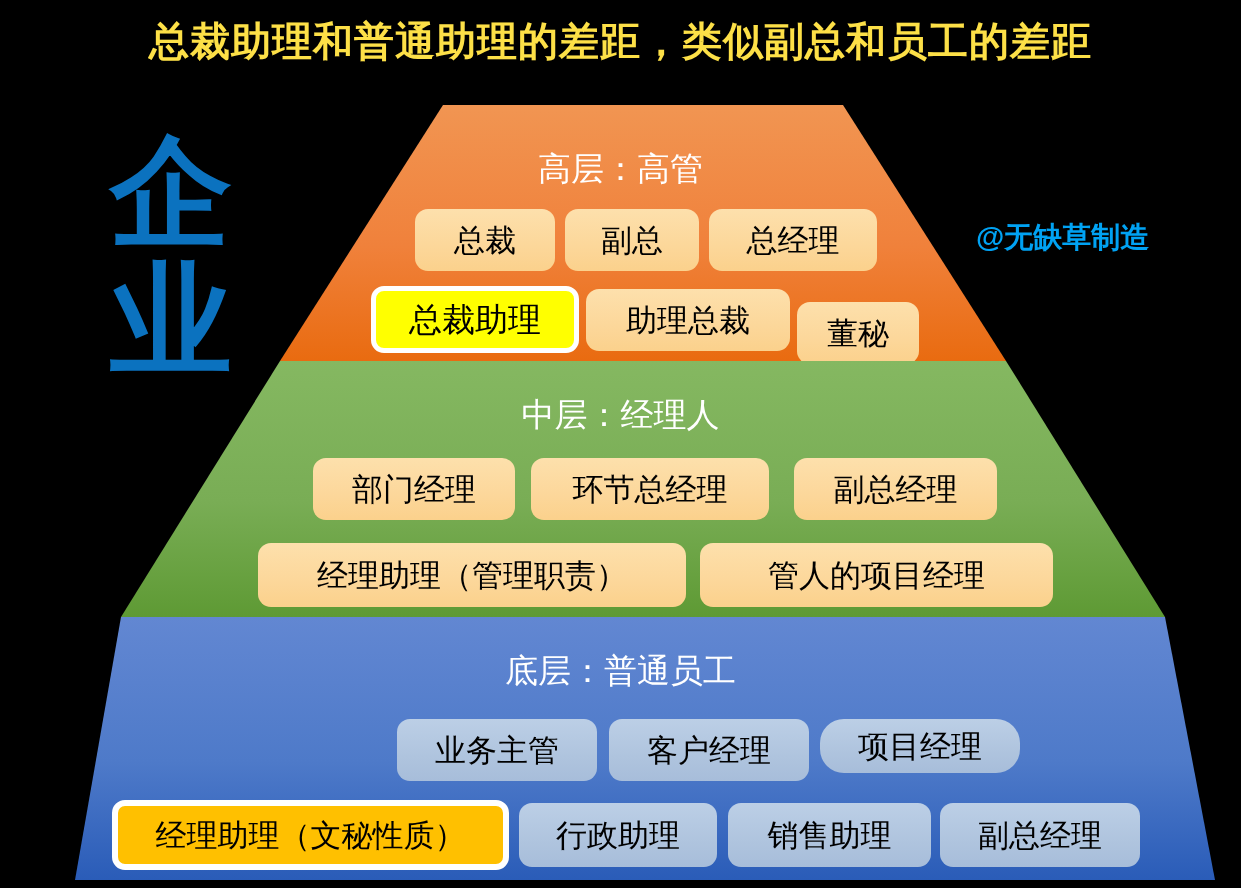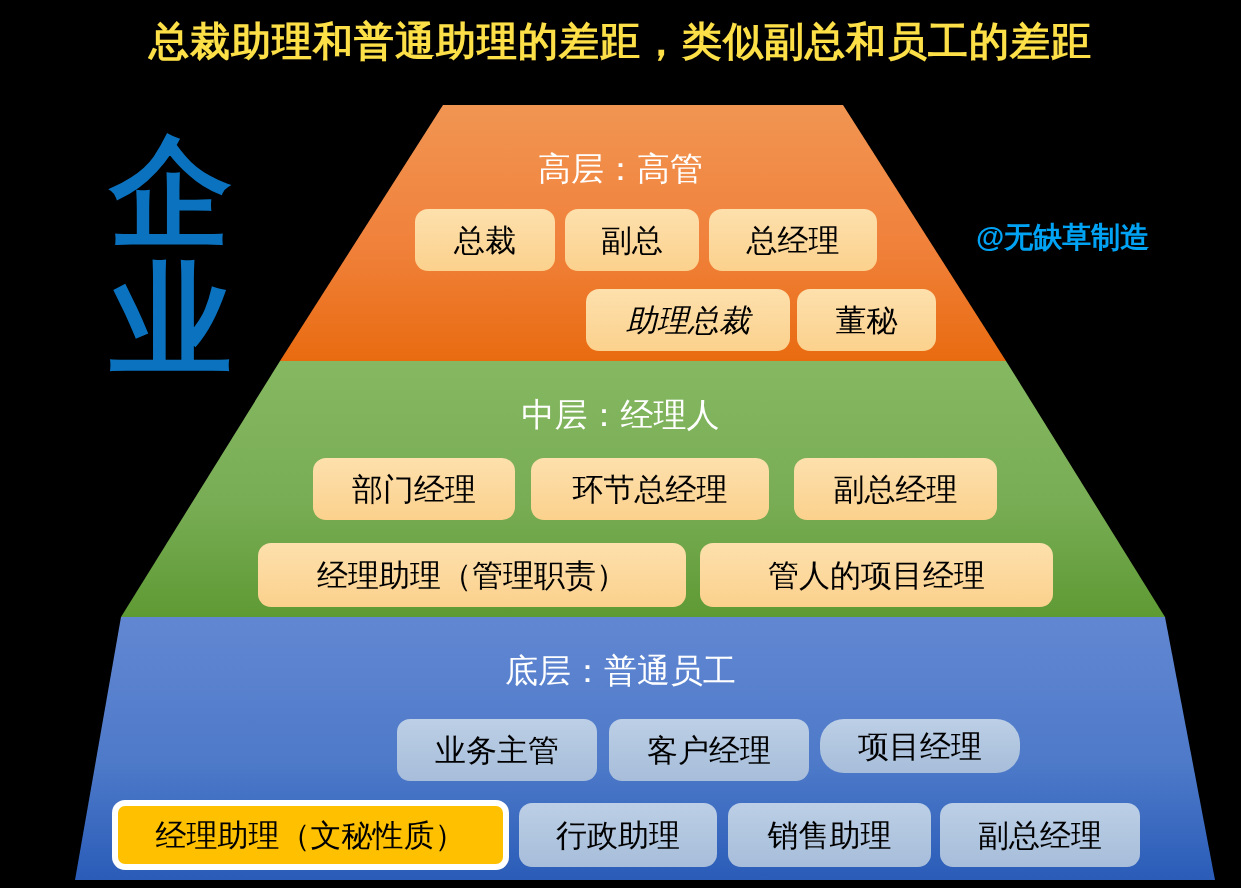--- a/index.html
+++ b/index.html
@@ -162,24 +162,27 @@
       <div class="box warm" style="left:415px; top:104px; width:140px; height:62px;">
         <span>总裁</span>
       </div>
       <div class="box warm" style="left:565px; top:104px; width:134px; height:62px;">
         <span>副总</span>
       </div>
       <div class="box warm" style="left:709px; top:104px; width:168px; height:62px;">
         <span>总经理</span>
       </div>
 
-      <div class="box warm" style="left:586px; top:184px; width:204px; height:62px;font-style:italic;">
+      <div class="box hi-yellow" style="left:371px; top:181px; width:208px; height:67px; font-size:33px;">
+        <span>总裁助理</span>
+      </div>
+      <div class="box warm" style="left:586px; top:184px; width:204px; height:62px;">
         <span>助理总裁</span>
       </div>
-      <div class="box warm" style="left:797px; top:184px; width:139px; height:62px;">
+      <div class="box warm" style="left:797px; top:197px; width:122px; height:62px;">
         <span>董秘</span>
       </div>
     </div>
   </div>
 
   <div class="tier" id="tier-middle">
     <svg class="tier-shape" viewBox="0 0 1241 256" preserveAspectRatio="none">
       <defs>
         <linearGradient id="gradMid" x1="0" y1="0" x2="0" y2="1">
           <stop offset="0%" stop-color="#85B861"></stop>

